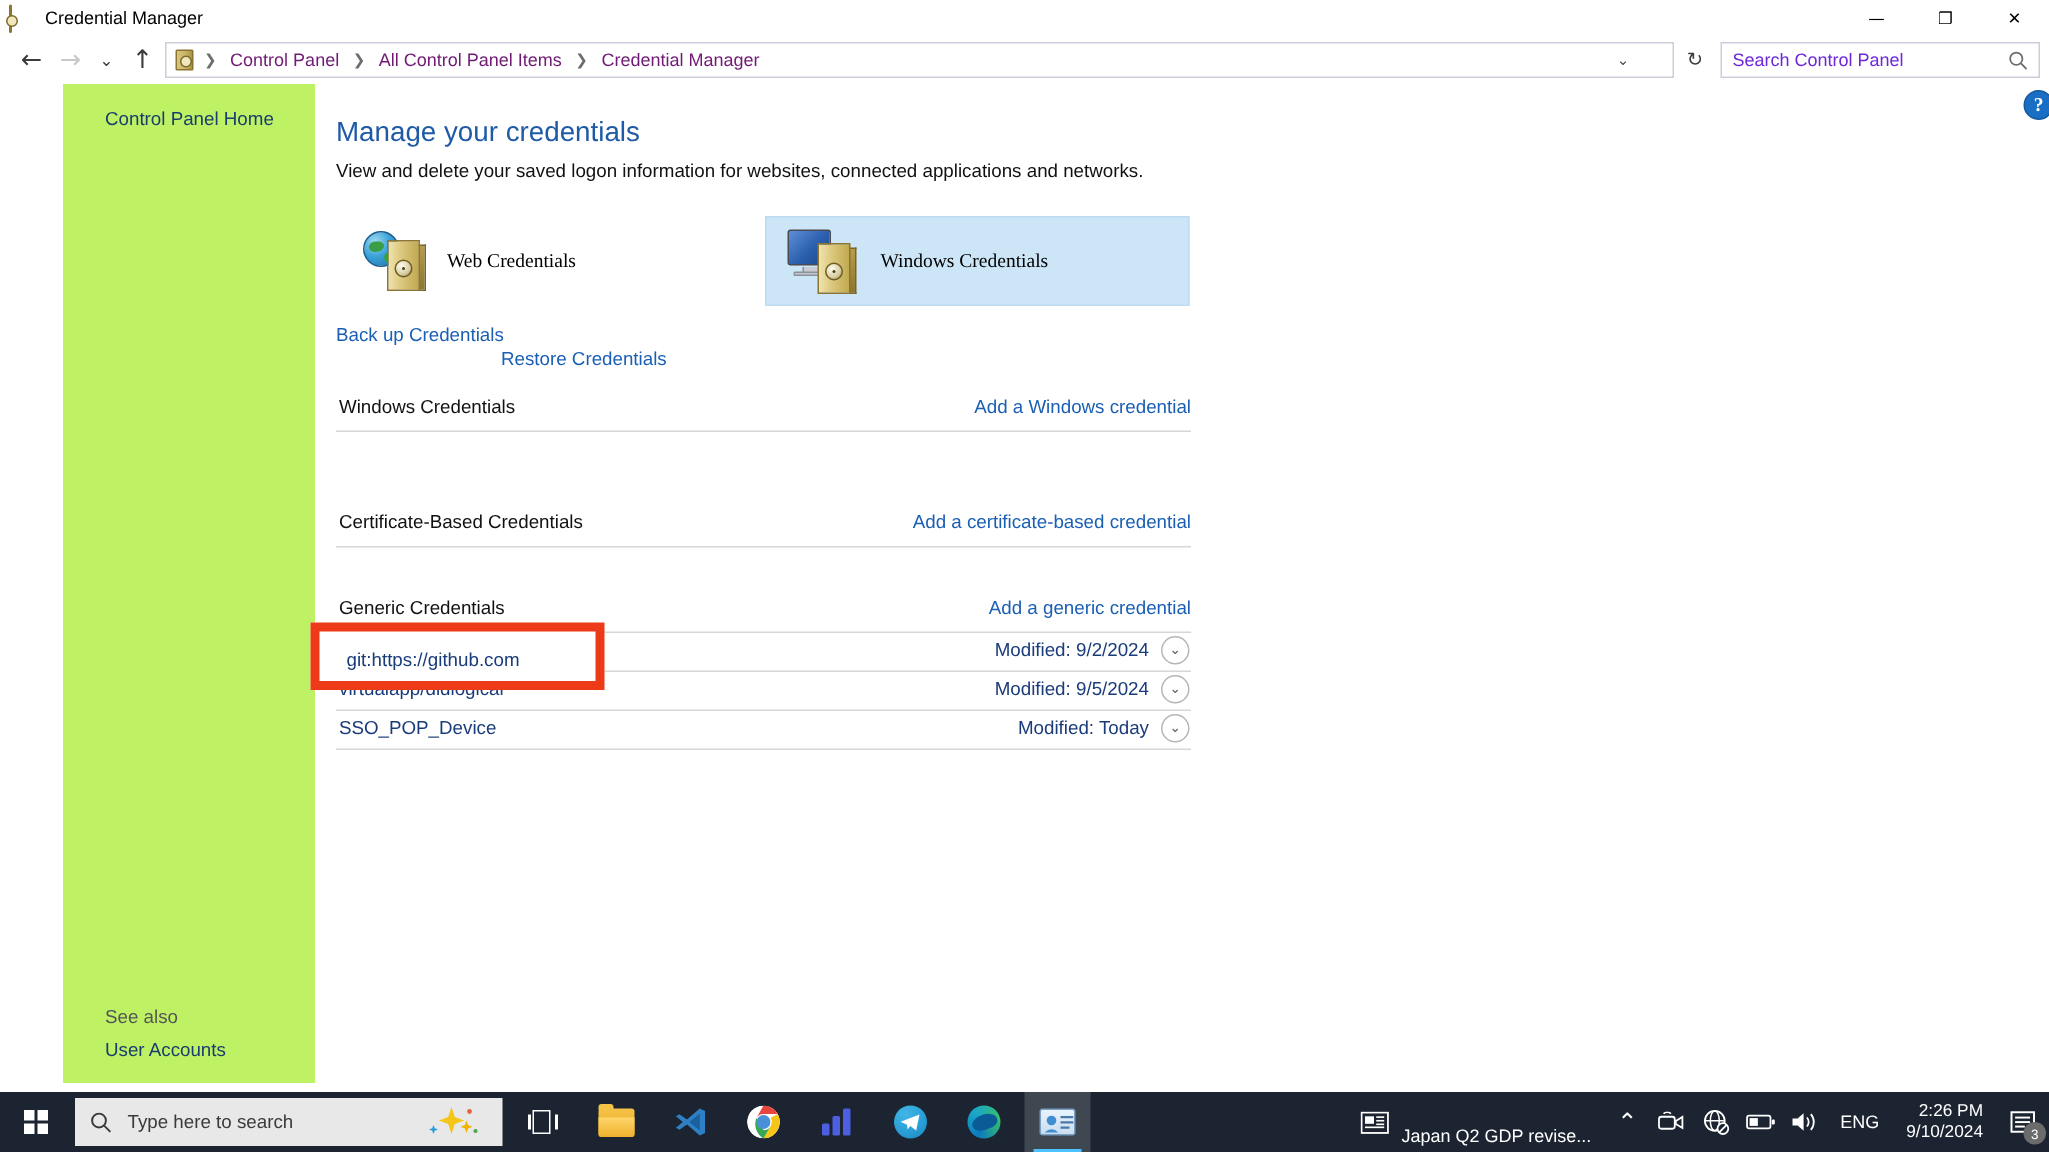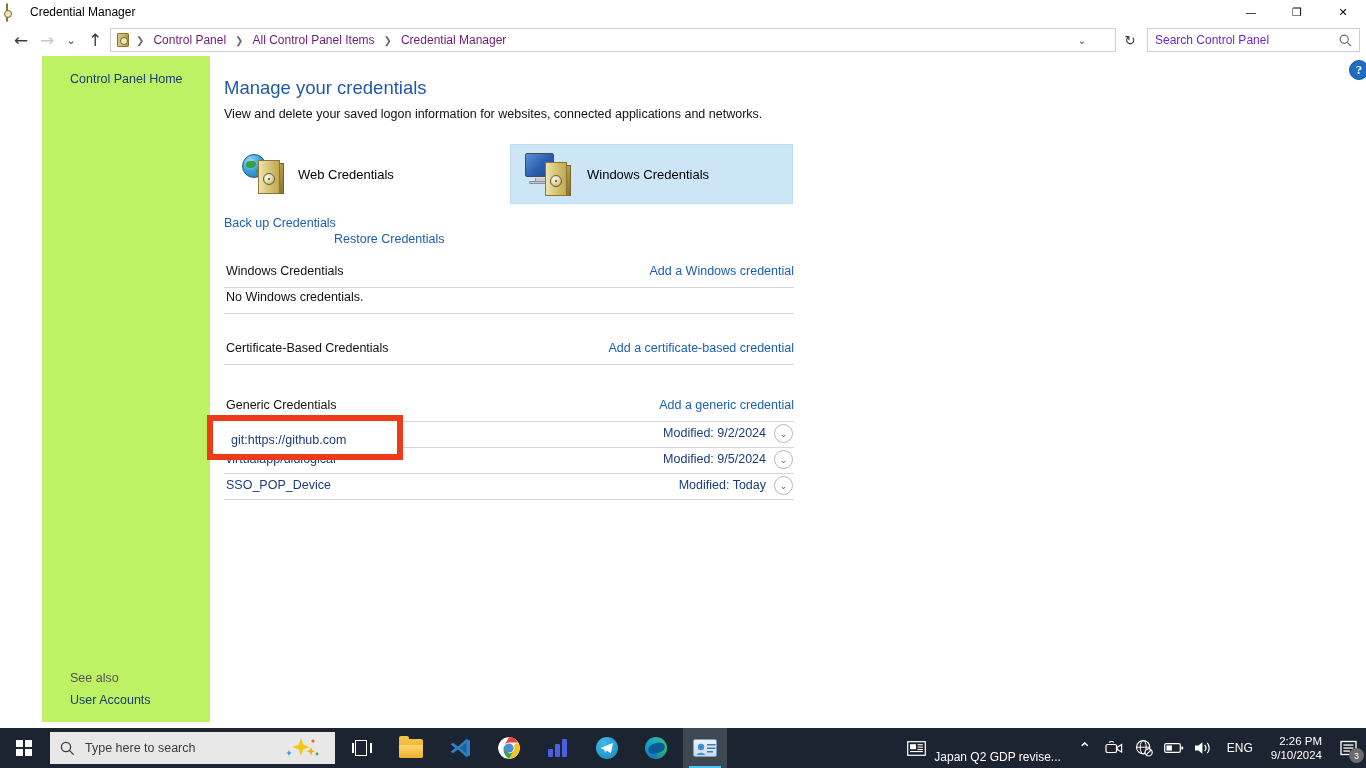--- a/index.html
+++ b/index.html
@@ -114,21 +114,21 @@
 
   
   .tile {
     position: absolute; height: 60px; display: flex; align-items: center; cursor: pointer;
   }
   #tile-web { left: 18px; top: 88px; width: 280px; padding-left: 14px; }
   #tile-win {
     left: 300px; top: 88px; width: 283px; background: #cde6f7;
     border: 1px solid #bcdcf2; padding-left: 14px;
   }
-  .tile-label { font-size: 13px; color: #000; margin-left: 10px; white-space: nowrap; }
+  .tile-label { font-size: 13px; color: #000; margin-left: 10px; white-space: nowrap; font-family: Liberation Serif, serif; }
 
   .icon-web { position: relative; width: 46px; height: 44px; flex: none; }
   .globe {
     position: absolute; left: 0; top: 2px; width: 24px; height: 24px; border-radius: 50%;
     background: radial-gradient(circle at 32% 28%, #9fd9f2 0%, #3ba3d8 45%, #1b6fa8 100%);
     border: 1px solid #1a5c8c; overflow: hidden;
   }
   .globe::before {
     content: ""; position: absolute; left: 3px; top: 6px; width: 10px; height: 7px;
     background: #3a9e46; border-radius: 50% 40% 60% 45%;
@@ -402,21 +402,20 @@
   </div>
 
   <div class="toplink" id="lnk-backup">Back up Credentials</div>
   <div class="toplink" id="lnk-restore">Restore Credentials</div>
 
   <div class="section" id="sec-windows">
     <div class="sec-head">
       <span class="sec-title">Windows Credentials</span>
       <span class="sec-action">Add a Windows credential</span>
     </div>
-    <div class="sec-empty">No Windows credentials.</div>
   </div>
 
   <div class="section" id="sec-cert">
     <div class="sec-head">
       <span class="sec-title">Certificate-Based Credentials</span>
       <span class="sec-action">Add a certificate-based credential</span>
     </div>
   </div>
 
   <div class="section" id="sec-generic">

